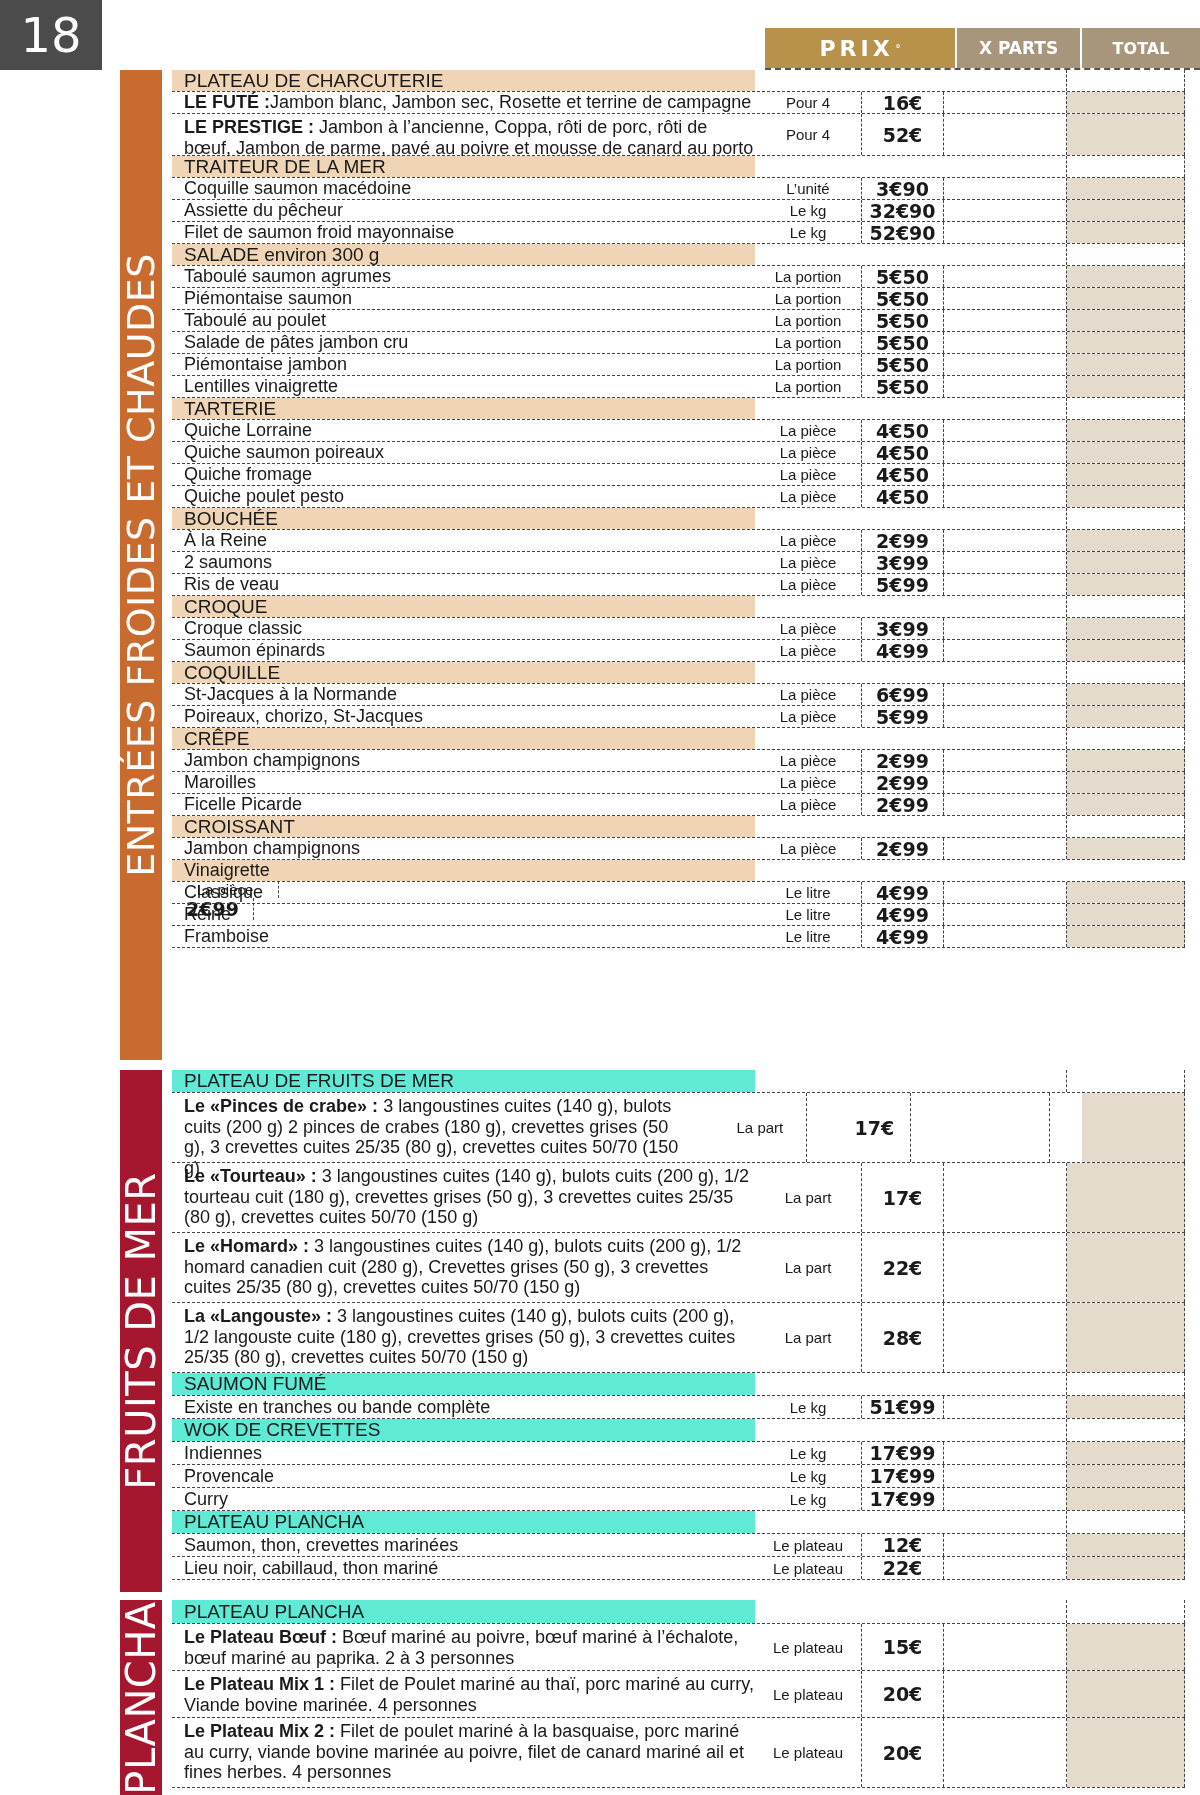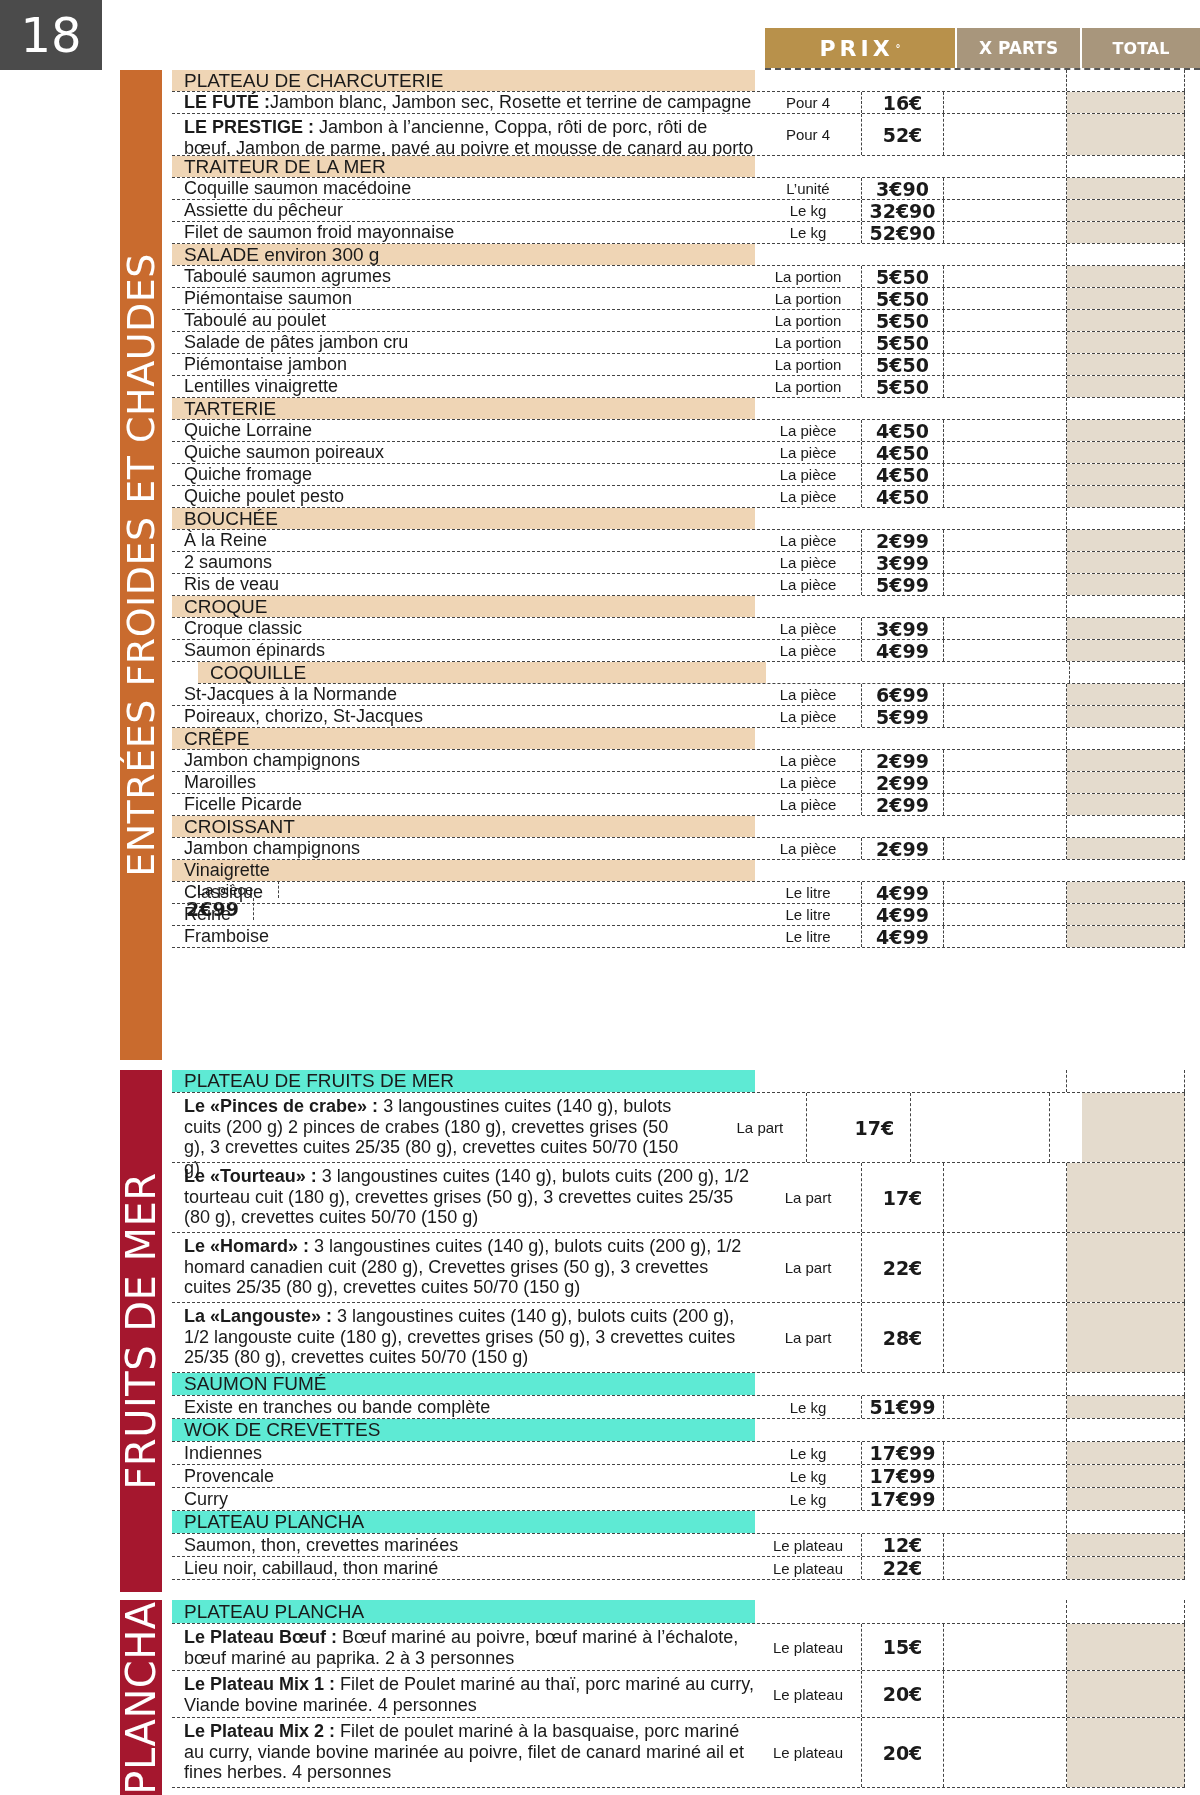--- a/index.html
+++ b/index.html
@@ -286,21 +286,21 @@
     </div>
     <div class="row" style="height: 22px;">
       <div class="cell-name">
         <span>Saumon épinards</span>
       </div>
       <div class="cell-unit">La pièce</div>
       <div class="cell-price">4€99</div>
       <div class="cell-xparts"></div>
       <div class="cell-total"></div>
     </div>
-    <div class="row head" style="height: 22px; margin-left: 26px;">
+    <div class="row head" style="height: 22px;">
       <div class="cell-name">
         <span>COQUILLE</span>
       </div>
       <div class="cell-unit"></div>
       <div class="cell-price"></div>
       <div class="cell-xparts"></div>
       <div class="cell-total"></div>
     </div>
     <div class="row" style="height: 22px;">
       <div class="cell-name">

